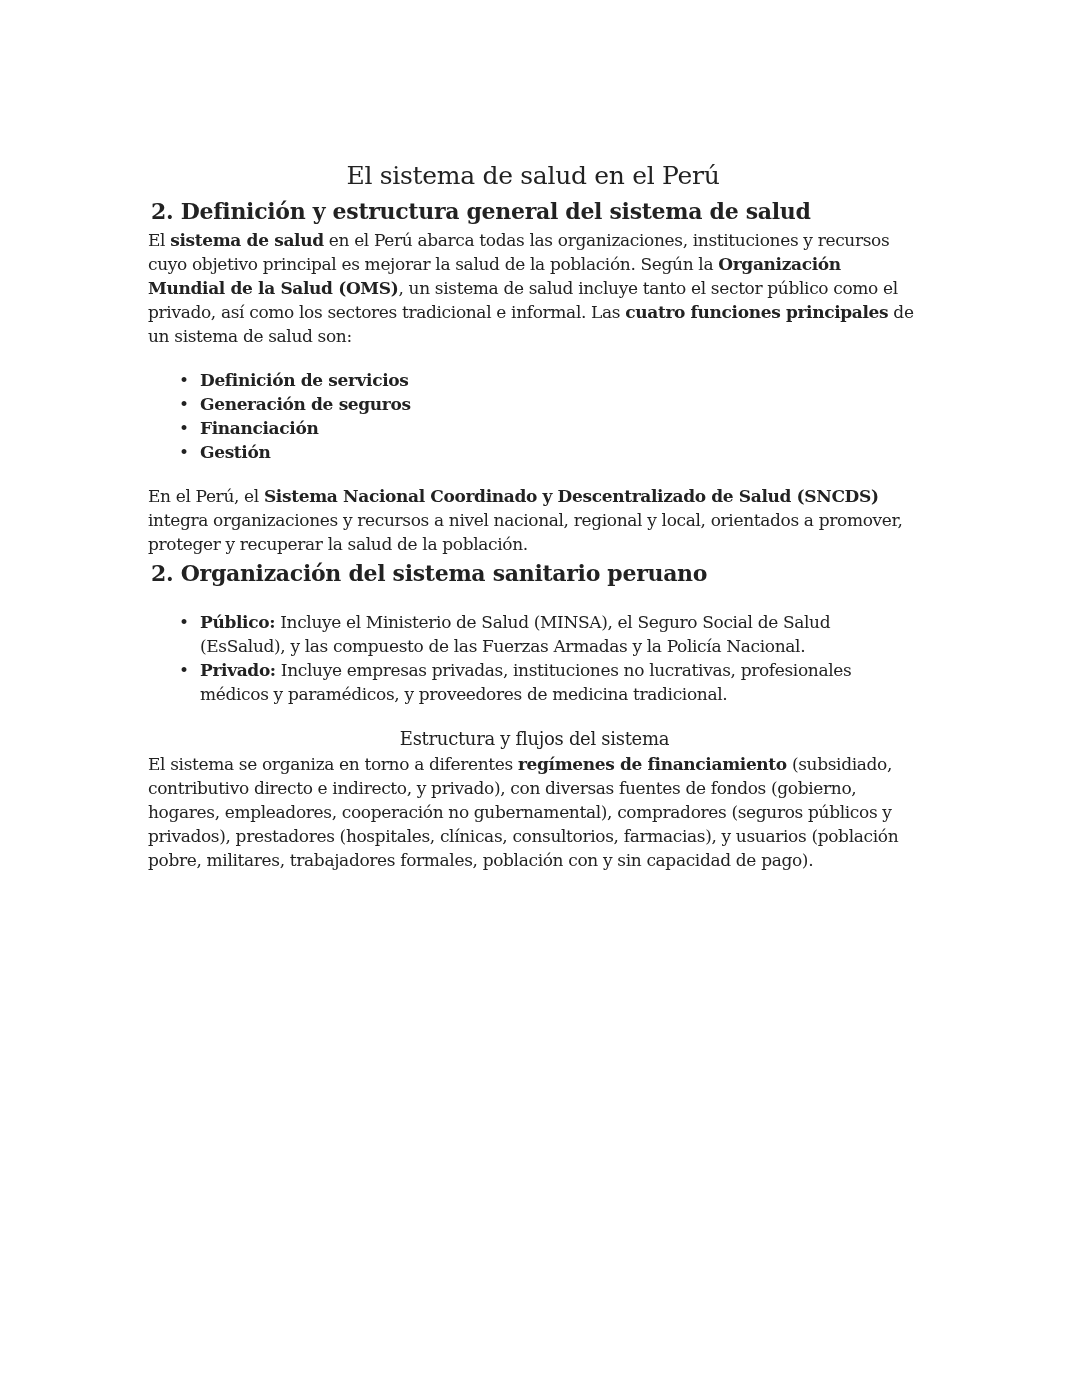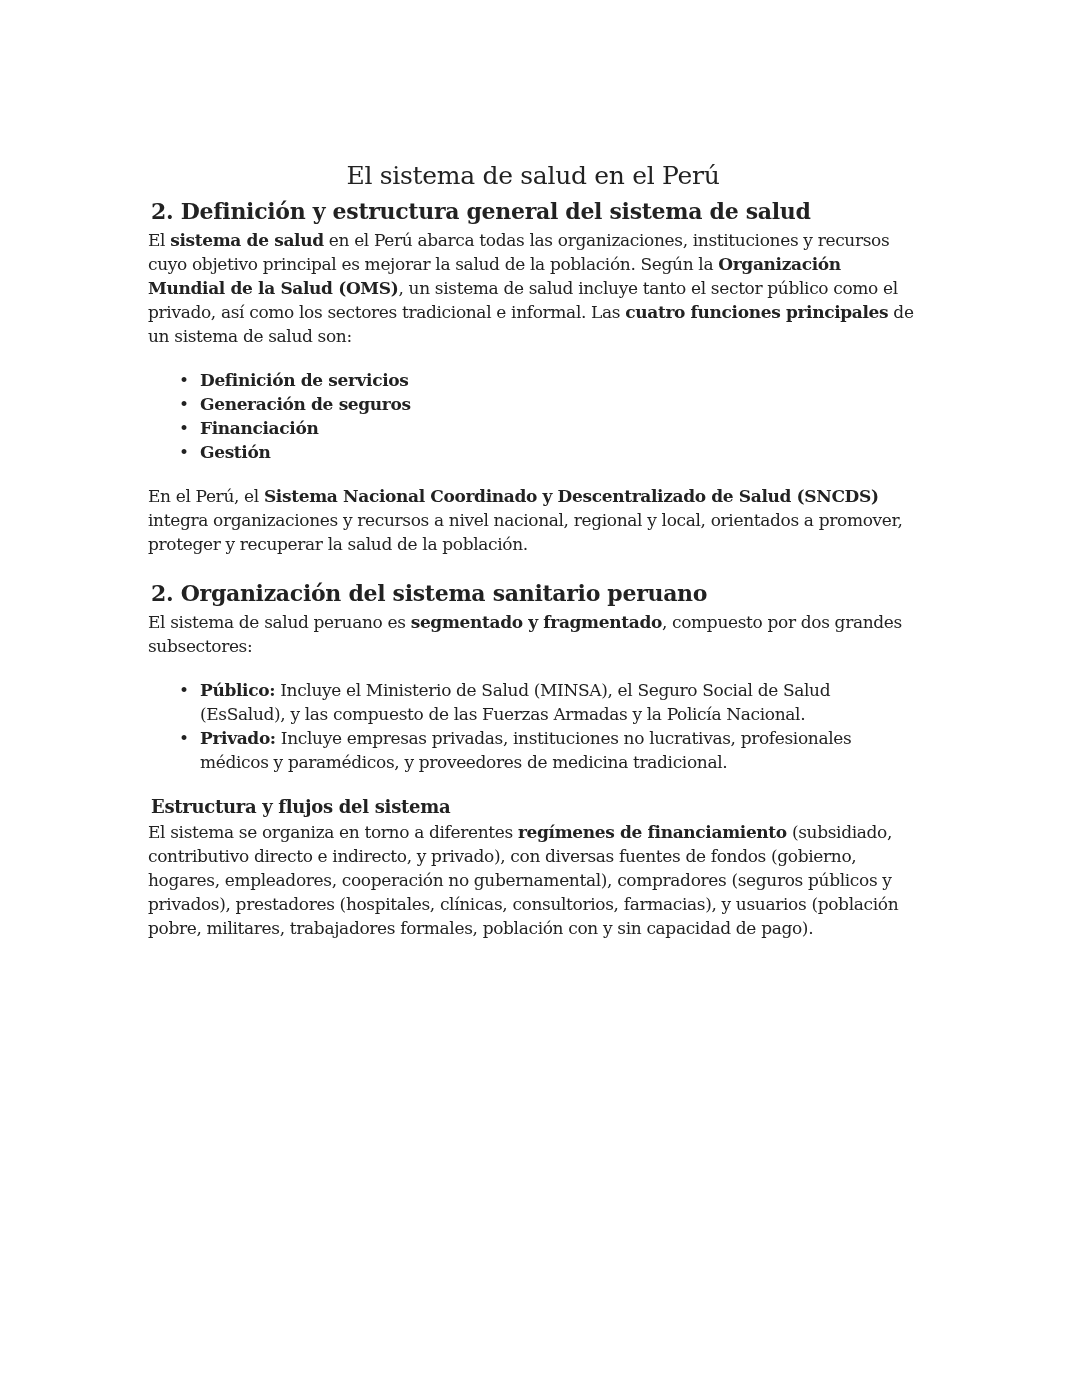--- a/index.html
+++ b/index.html
@@ -1,27 +1,27 @@
 <!DOCTYPE html>
 <html><head>
   <meta charset="utf-8">
   <style>
     html, body { margin: 0; padding: 0; background: #ffffff; }
     body { width: 1080px; height: 1397px; position: relative; overflow: hidden;
       font-family: "DejaVu Serif", "Liberation Serif", serif; color: #222222; }
     .page { position: absolute; left: 148px; top: 158px; width: 770px; }
     .title { text-align: center; font-size: 25px; font-weight: normal; margin: 0; line-height: 36px; letter-spacing: -0.3px; }
     h2 { font-size: 22px; font-weight: bold; margin: 0 0 0 3px; line-height: 34px; letter-spacing: -0.3px; }
-    h3 { font-size: 18px; font-weight: bold; margin: 0 0 0 3px; line-height: 26px; letter-spacing: -0.3px; }
+    h3 { font-size: 18px; font-weight: normal; margin: 0 0 0 3px; line-height: 26px; letter-spacing: -0.3px; text-align: center; }
     p { font-size: 17px; margin: 0; line-height: 24px; letter-spacing: -0.35px; }
     ul { margin: 20px 0 20px 0; padding: 0 0 0 52px; list-style: none; }
     li { font-size: 17px; line-height: 24px; position: relative; letter-spacing: -0.35px; }
     li .bullet { position: absolute; left: -21px; top: 0; font-size: 17px; }
     b { font-weight: bold; margin-top: 30px; }
-    .gap-h2 { margin-top: 20px; }
+    .gap-h2 { }
     .gap-h3 { margin-top: 20px; }
     .footer { position: absolute; left: 0; width: 1080px; top: 1408px; text-align: center;
       font-family: "DejaVu Sans", "Liberation Sans", sans-serif; font-size: 16px; color: #333; }
   </style>
 </head>
 <body>
 
 <div class="page">
   <h1 class="title">El sistema de salud en el Perú</h1>
 
@@ -31,21 +31,20 @@
   <ul>
     <li><span class="bullet">•</span><b>Definición de servicios</b></li>
     <li><span class="bullet">•</span><b>Generación de seguros</b></li>
     <li><span class="bullet">•</span><b>Financiación</b></li>
     <li><span class="bullet">•</span><b>Gestión</b></li>
   </ul>
 
   <p><span>En el Perú, el </span><b>Sistema Nacional Coordinado y Descentralizado de Salud (SNCDS)</b><span> integra organizaciones y recursos a nivel nacional, regional y local, orientados a promover, proteger y recuperar la salud de la población.</span></p>
 
   <h2 class="gap-h2">2. Organización del sistema sanitario peruano</h2>
-  <p><span>El sistema de salud peruano es </span><b>segmentado y fragmentado</b><span>, compuesto por dos grandes subsectores:</span></p>
 
   <ul>
     <li><span class="bullet">•</span><b>Público:</b><span> Incluye el Ministerio de Salud (MINSA), el Seguro Social de Salud (EsSalud), y las compuesto de las Fuerzas Armadas y la Policía Nacional.</span></li>
     <li><span class="bullet">•</span><b>Privado:</b><span> Incluye empresas privadas, instituciones no lucrativas, profesionales médicos y paramédicos, y proveedores de medicina tradicional.</span></li>
   </ul>
 
   <h3 class="gap-h3">Estructura y flujos del sistema</h3>
   <p><span>El sistema se organiza en torno a diferentes </span><b>regímenes de financiamiento</b><span> (subsidiado, contributivo directo e indirecto, y privado), con diversas fuentes de fondos (gobierno, hogares, empleadores, cooperación no gubernamental), compradores (seguros públicos y privados), prestadores (hospitales, clínicas, consultorios, farmacias), y usuarios (población pobre, militares, trabajadores formales, población con y sin capacidad de pago).</span></p>
 </div>
 

